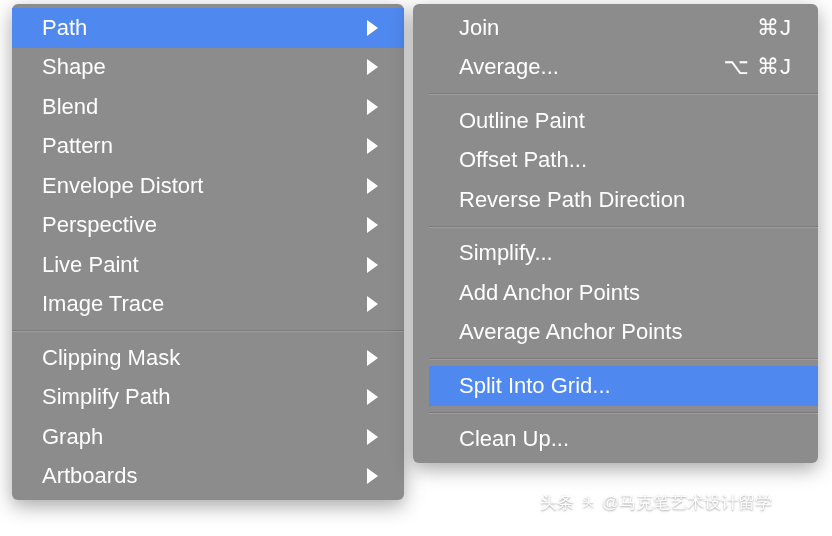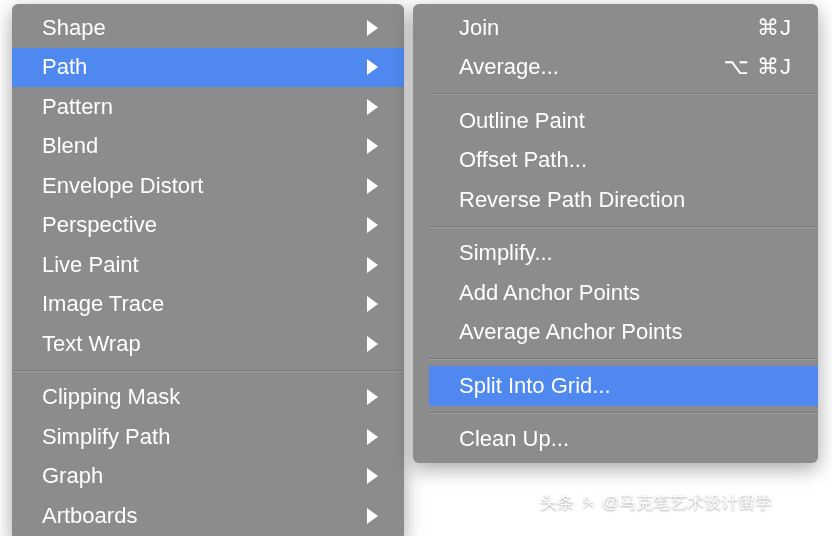--- a/index.html
+++ b/index.html
@@ -90,54 +90,50 @@
       align-items: center;
       justify-content: center;
       font-size: 12px;
       margin: 0 4px;
     }
   </style>
 </head>
 <body>
 
 <div class="menu-panel menu-left" id="menu-left">
-    <div class="menu-item">
-      <span class="label">Shape</span>
-      <span class="arrow"></span>
-    </div>
     <div class="menu-item highlighted">
       <span class="label">Path</span>
       <span class="arrow"></span>
     </div>
     <div class="menu-item">
-      <span class="label">Pattern</span>
+      <span class="label">Shape</span>
       <span class="arrow"></span>
     </div>
     <div class="menu-item">
       <span class="label">Blend</span>
+      <span class="arrow"></span>
+    </div>
+    <div class="menu-item">
+      <span class="label">Pattern</span>
       <span class="arrow"></span>
     </div>
     <div class="menu-item">
       <span class="label">Envelope Distort</span>
       <span class="arrow"></span>
     </div>
     <div class="menu-item">
       <span class="label">Perspective</span>
       <span class="arrow"></span>
     </div>
     <div class="menu-item">
       <span class="label">Live Paint</span>
       <span class="arrow"></span>
     </div>
     <div class="menu-item">
       <span class="label">Image Trace</span>
-      <span class="arrow"></span>
-    </div>
-    <div class="menu-item">
-      <span class="label">Text Wrap</span>
       <span class="arrow"></span>
     </div>
     <div class="separator"></div>
     <div class="menu-item">
       <span class="label">Clipping Mask</span>
       <span class="arrow"></span>
     </div>
     <div class="menu-item">
       <span class="label">Simplify Path</span>
       <span class="arrow"></span>

